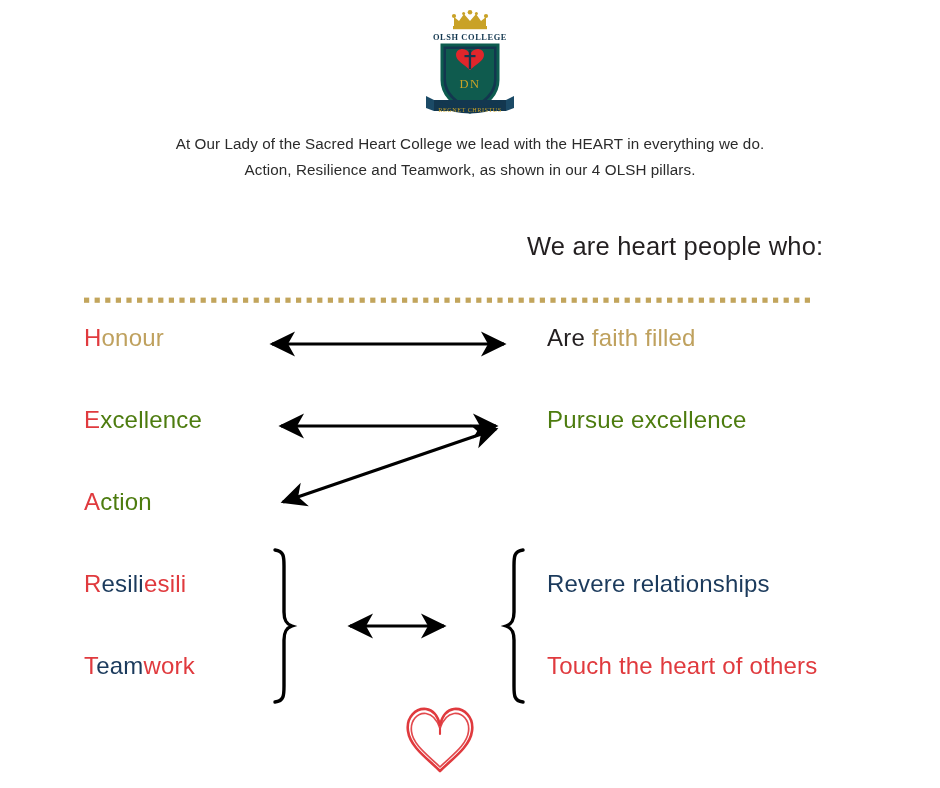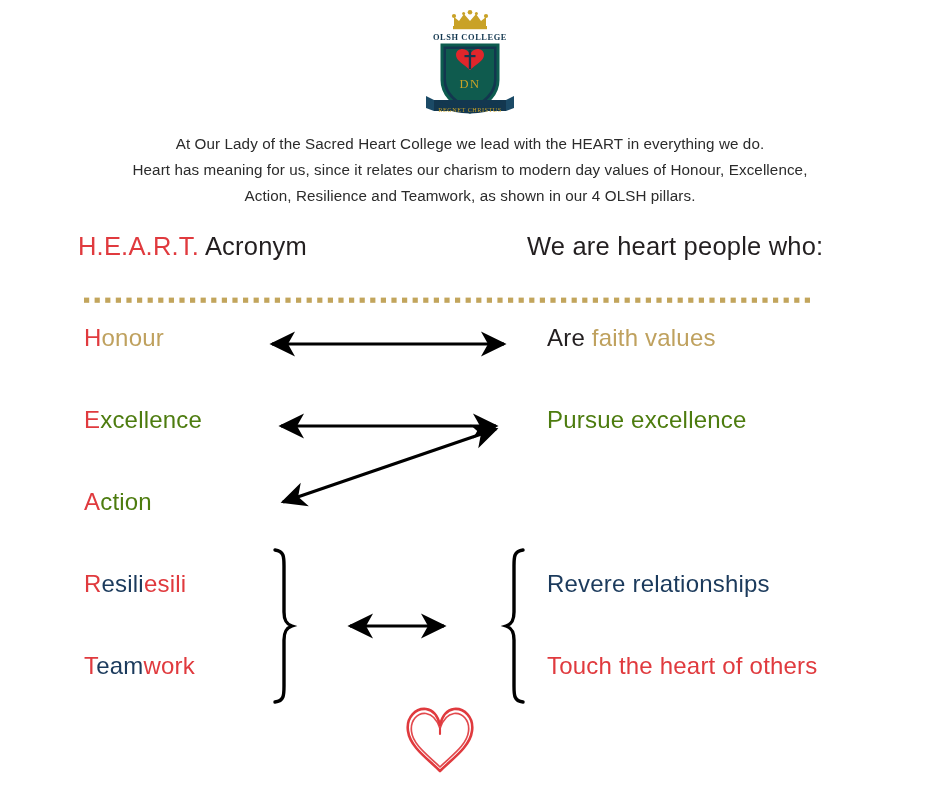--- a/index.html
+++ b/index.html
@@ -147,28 +147,24 @@
       <path d="M16 94 L8 90 L8 102 L16 105 Z" fill="#1b4a66"></path>
       <path d="M88 94 L96 90 L96 102 L88 105 Z" fill="#1b4a66"></path>
       <path d="M20 95 Q52 110 84 95 L84 100 Q52 115 20 100 Z" fill="#13374f"></path>
       <text x="52" y="106" text-anchor="middle" font-family="'Liberation Serif', serif" font-size="6.2" letter-spacing="0.5" fill="#c9a227">REGNET CHRISTUS</text>
     </g>
   </svg>
 </div>
 
 <div id="intro">
   <span class="line">At Our Lady of the Sacred Heart College we lead with the HEART in everything we do.</span>
-  <span class="line">Heart has meaning for us, since it relates our charism to modern day values of Honour, Excellence,</span>
   <span class="line">Action, Resilience and Teamwork, as shown in our 4 OLSH pillars.</span>
 </div>
 
 <div id="heading-row">
-  <div id="acronym-heading">
-    <span class="red">H.E.A.R.T.</span><span class="dark"> Acronym</span>
-  </div>
   <div id="people-heading">We are heart people who:</div>
 </div>
 
 <div id="divider">
   <svg width="732" height="7" viewBox="0 0 732 7">
     <g id="divider-dots-group" fill="#c2a55c">
         <rect x="0.0" y="0.6" width="5.2" height="5.2"></rect>
         <rect x="10.6" y="0.6" width="5.2" height="5.2"></rect>
         <rect x="21.2" y="0.6" width="5.2" height="5.2"></rect>
         <rect x="31.8" y="0.6" width="5.2" height="5.2"></rect>
@@ -251,21 +247,21 @@
   <span class="c-red">A</span><span class="c-green">ction</span>
 </div>
 <div class="left-item" style="top:572px">
   <span class="c-red">R</span><span class="c-navy">esili</span><span class="c-red">esili</span>
 </div>
 <div class="left-item" style="top:654px">
   <span class="c-red">T</span><span class="c-navy">eam</span><span class="c-red">work</span>
 </div>
 
 <div class="right-item" style="top:326px">
-  <span class="c-dark">Are </span><span class="c-gold">faith values</span>
+  <span class="c-dark">Are </span><span class="c-gold">faith filled</span>
 </div>
 <div class="right-item c-green" style="top:408px">Pursue excellence</div>
 <div class="right-item c-navy" style="top:572px">Revere relationships</div>
 <div class="right-item c-red" style="top:654px">Touch the heart of others</div>
 
 <svg id="connectors" viewBox="0 0 940 788">
   <defs>
     <marker id="ah-end" markerWidth="9" markerHeight="9" refX="7.6" refY="4.5" orient="auto" markerUnits="strokeWidth">
       <path d="M0.4,0.6 L8.4,4.5 L0.4,8.4 L2.6,4.5 Z" fill="#000"></path>
     </marker>

